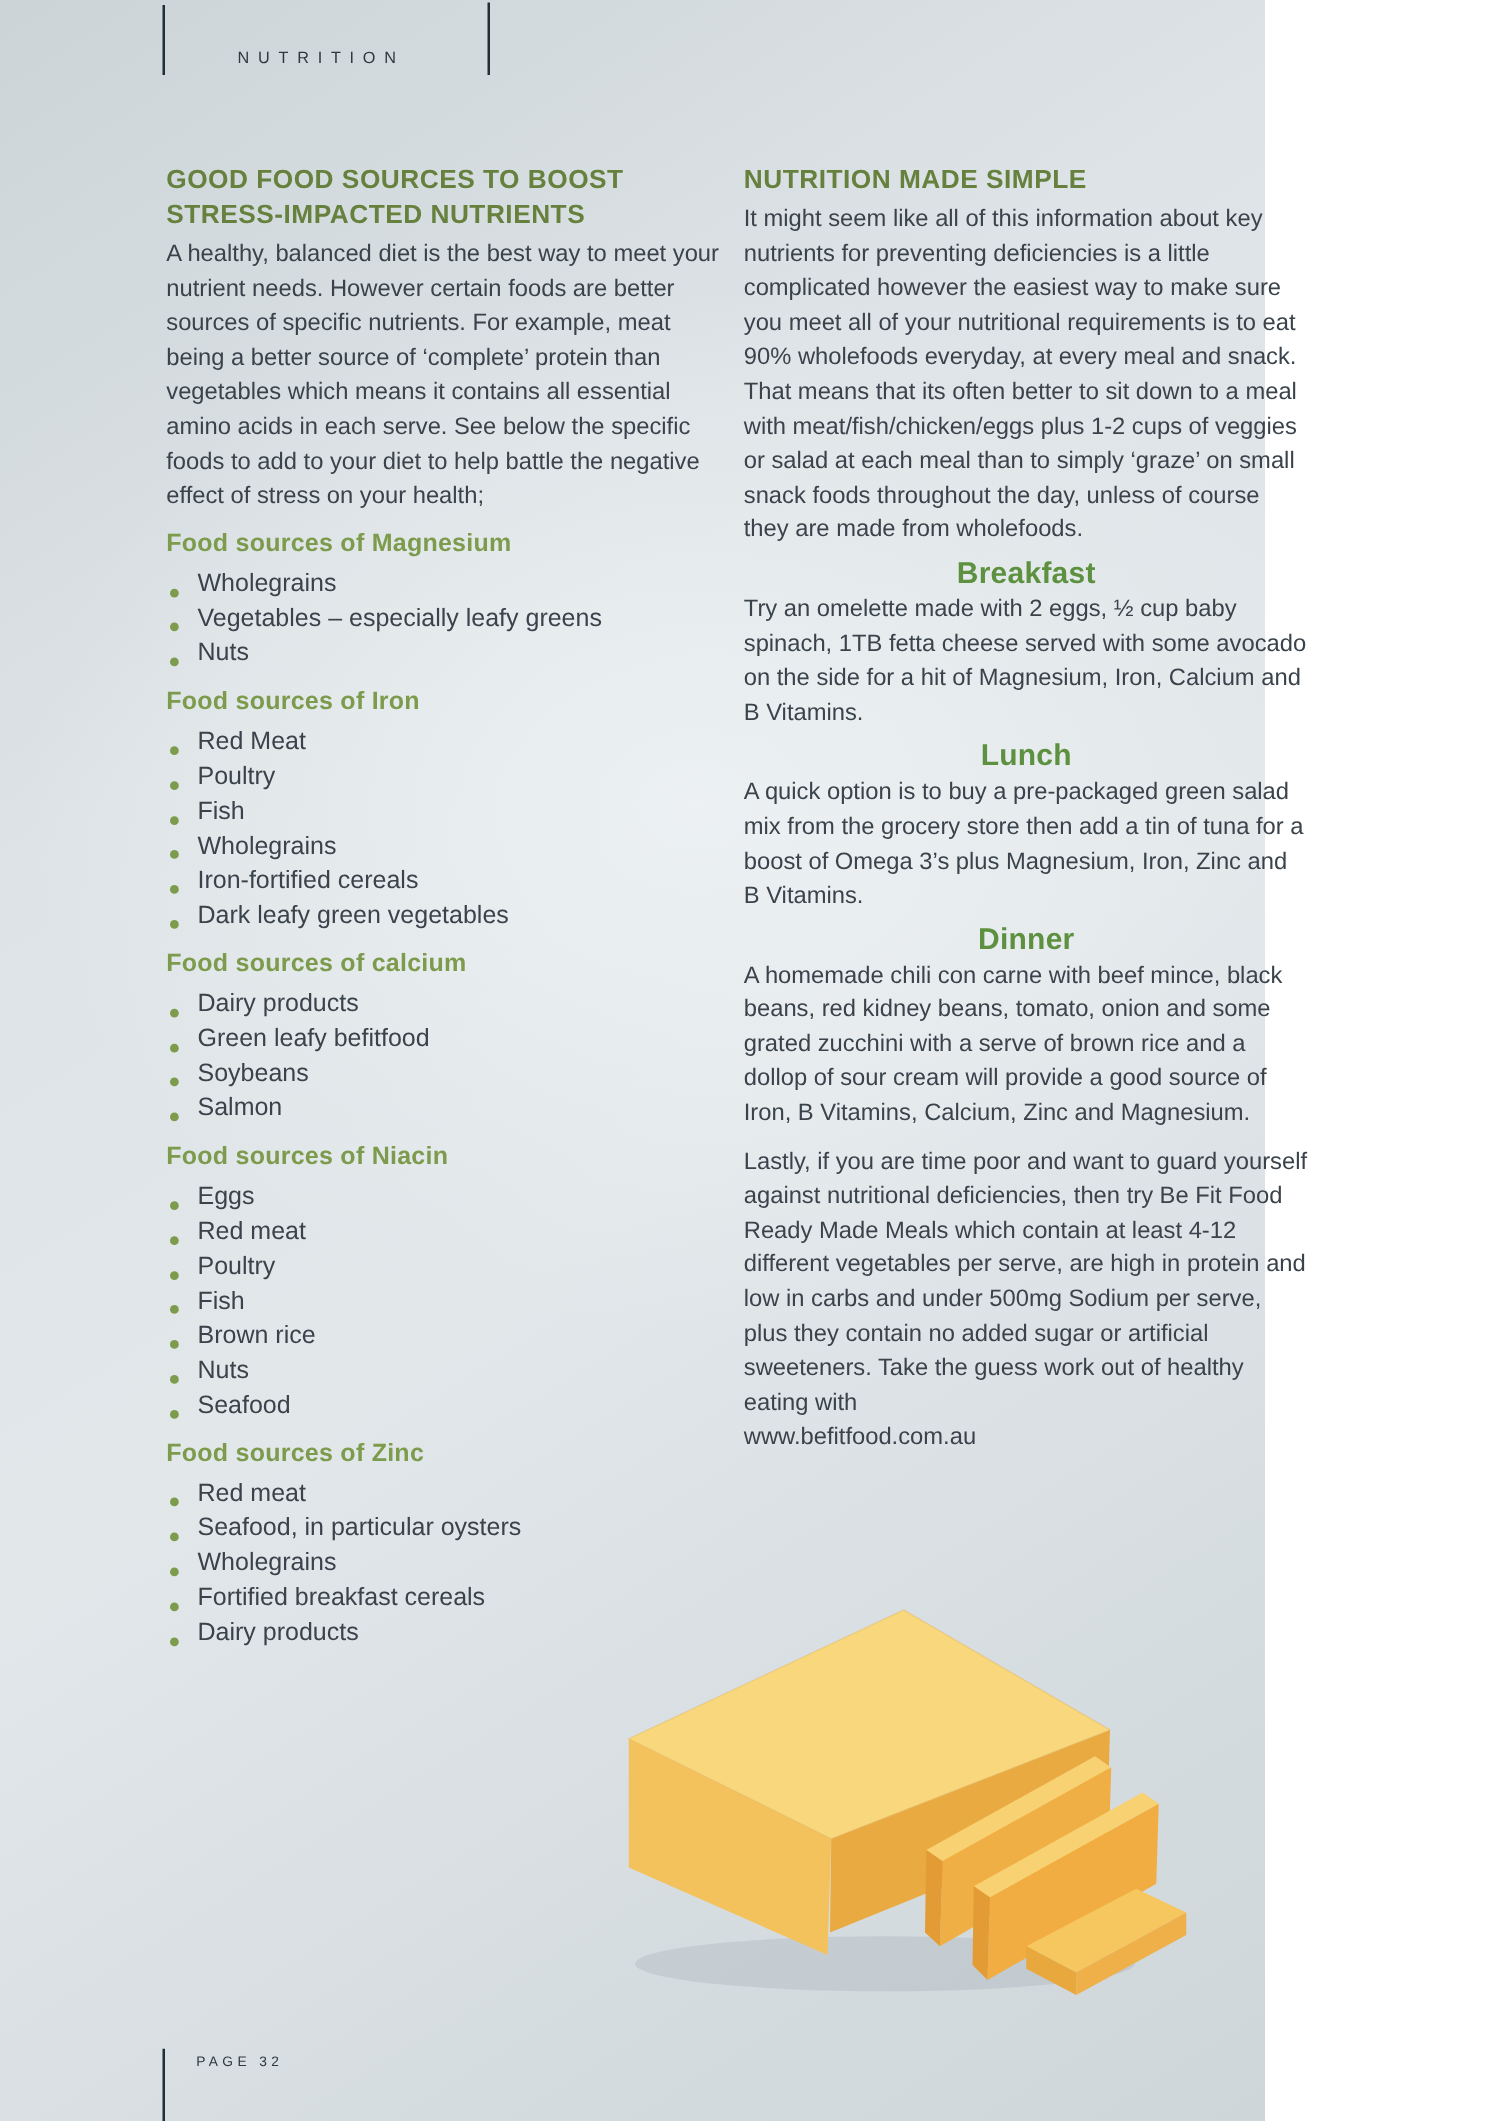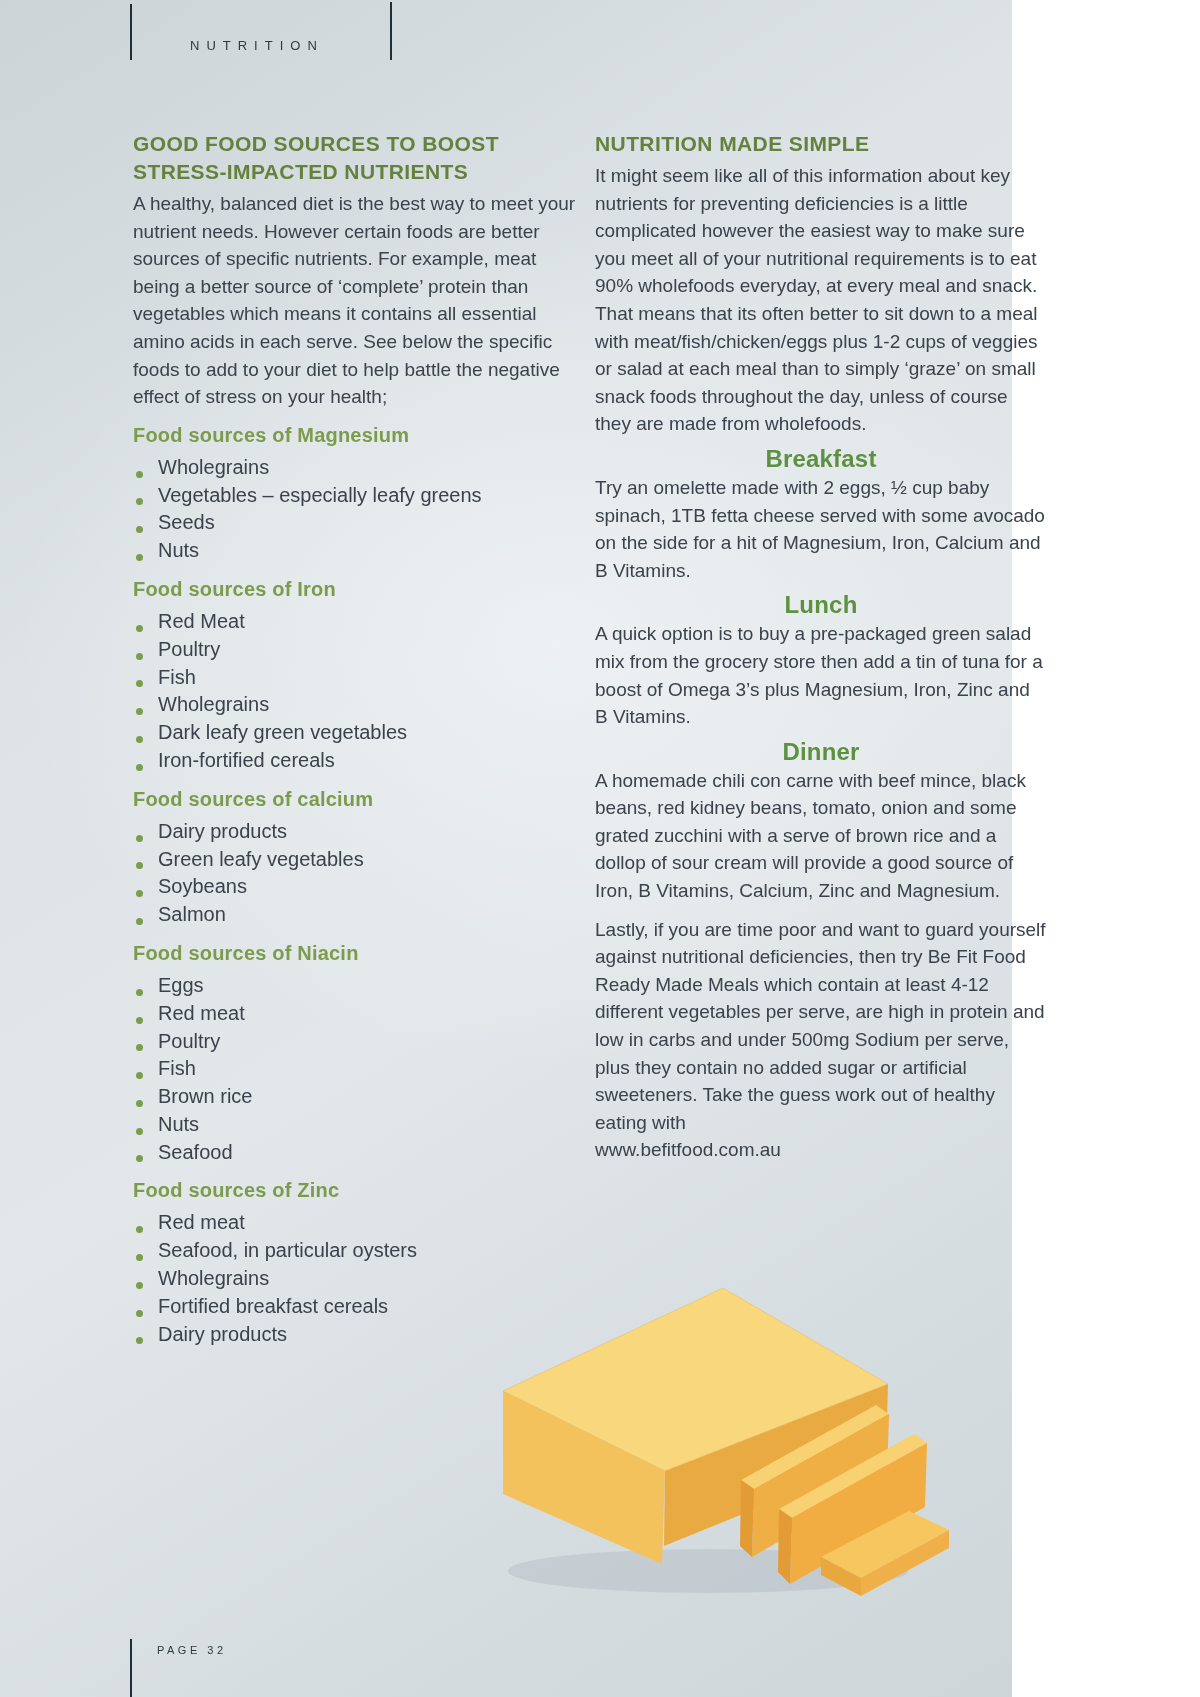--- a/index.html
+++ b/index.html
@@ -85,24 +85,20 @@
       <li>
           <span class="dot"></span>
           <span>Wholegrains</span>
         </li>
       <li>
           <span class="dot"></span>
           <span>Vegetables – especially leafy greens</span>
         </li>
       <li>
           <span class="dot"></span>
-          <span>Seeds</span>
-        </li>
-      <li>
-          <span class="dot"></span>
           <span>Nuts</span>
         </li>
     </ul>
 
     <h3 class="sub-heading">Food sources of Iron</h3>
     <ul class="food-list">
       <li>
           <span class="dot"></span>
           <span>Red Meat</span>
         </li>
@@ -113,37 +109,37 @@
       <li>
           <span class="dot"></span>
           <span>Fish</span>
         </li>
       <li>
           <span class="dot"></span>
           <span>Wholegrains</span>
         </li>
       <li>
           <span class="dot"></span>
+          <span>Iron-fortified cereals</span>
+        </li>
+      <li>
+          <span class="dot"></span>
           <span>Dark leafy green vegetables</span>
         </li>
-      <li>
-          <span class="dot"></span>
-          <span>Iron-fortified cereals</span>
-        </li>
     </ul>
 
     <h3 class="sub-heading">Food sources of calcium</h3>
     <ul class="food-list">
       <li>
           <span class="dot"></span>
           <span>Dairy products</span>
         </li>
       <li>
           <span class="dot"></span>
-          <span>Green leafy vegetables</span>
+          <span>Green leafy befitfood</span>
         </li>
       <li>
           <span class="dot"></span>
           <span>Soybeans</span>
         </li>
       <li>
           <span class="dot"></span>
           <span>Salmon</span>
         </li>
     </ul>

